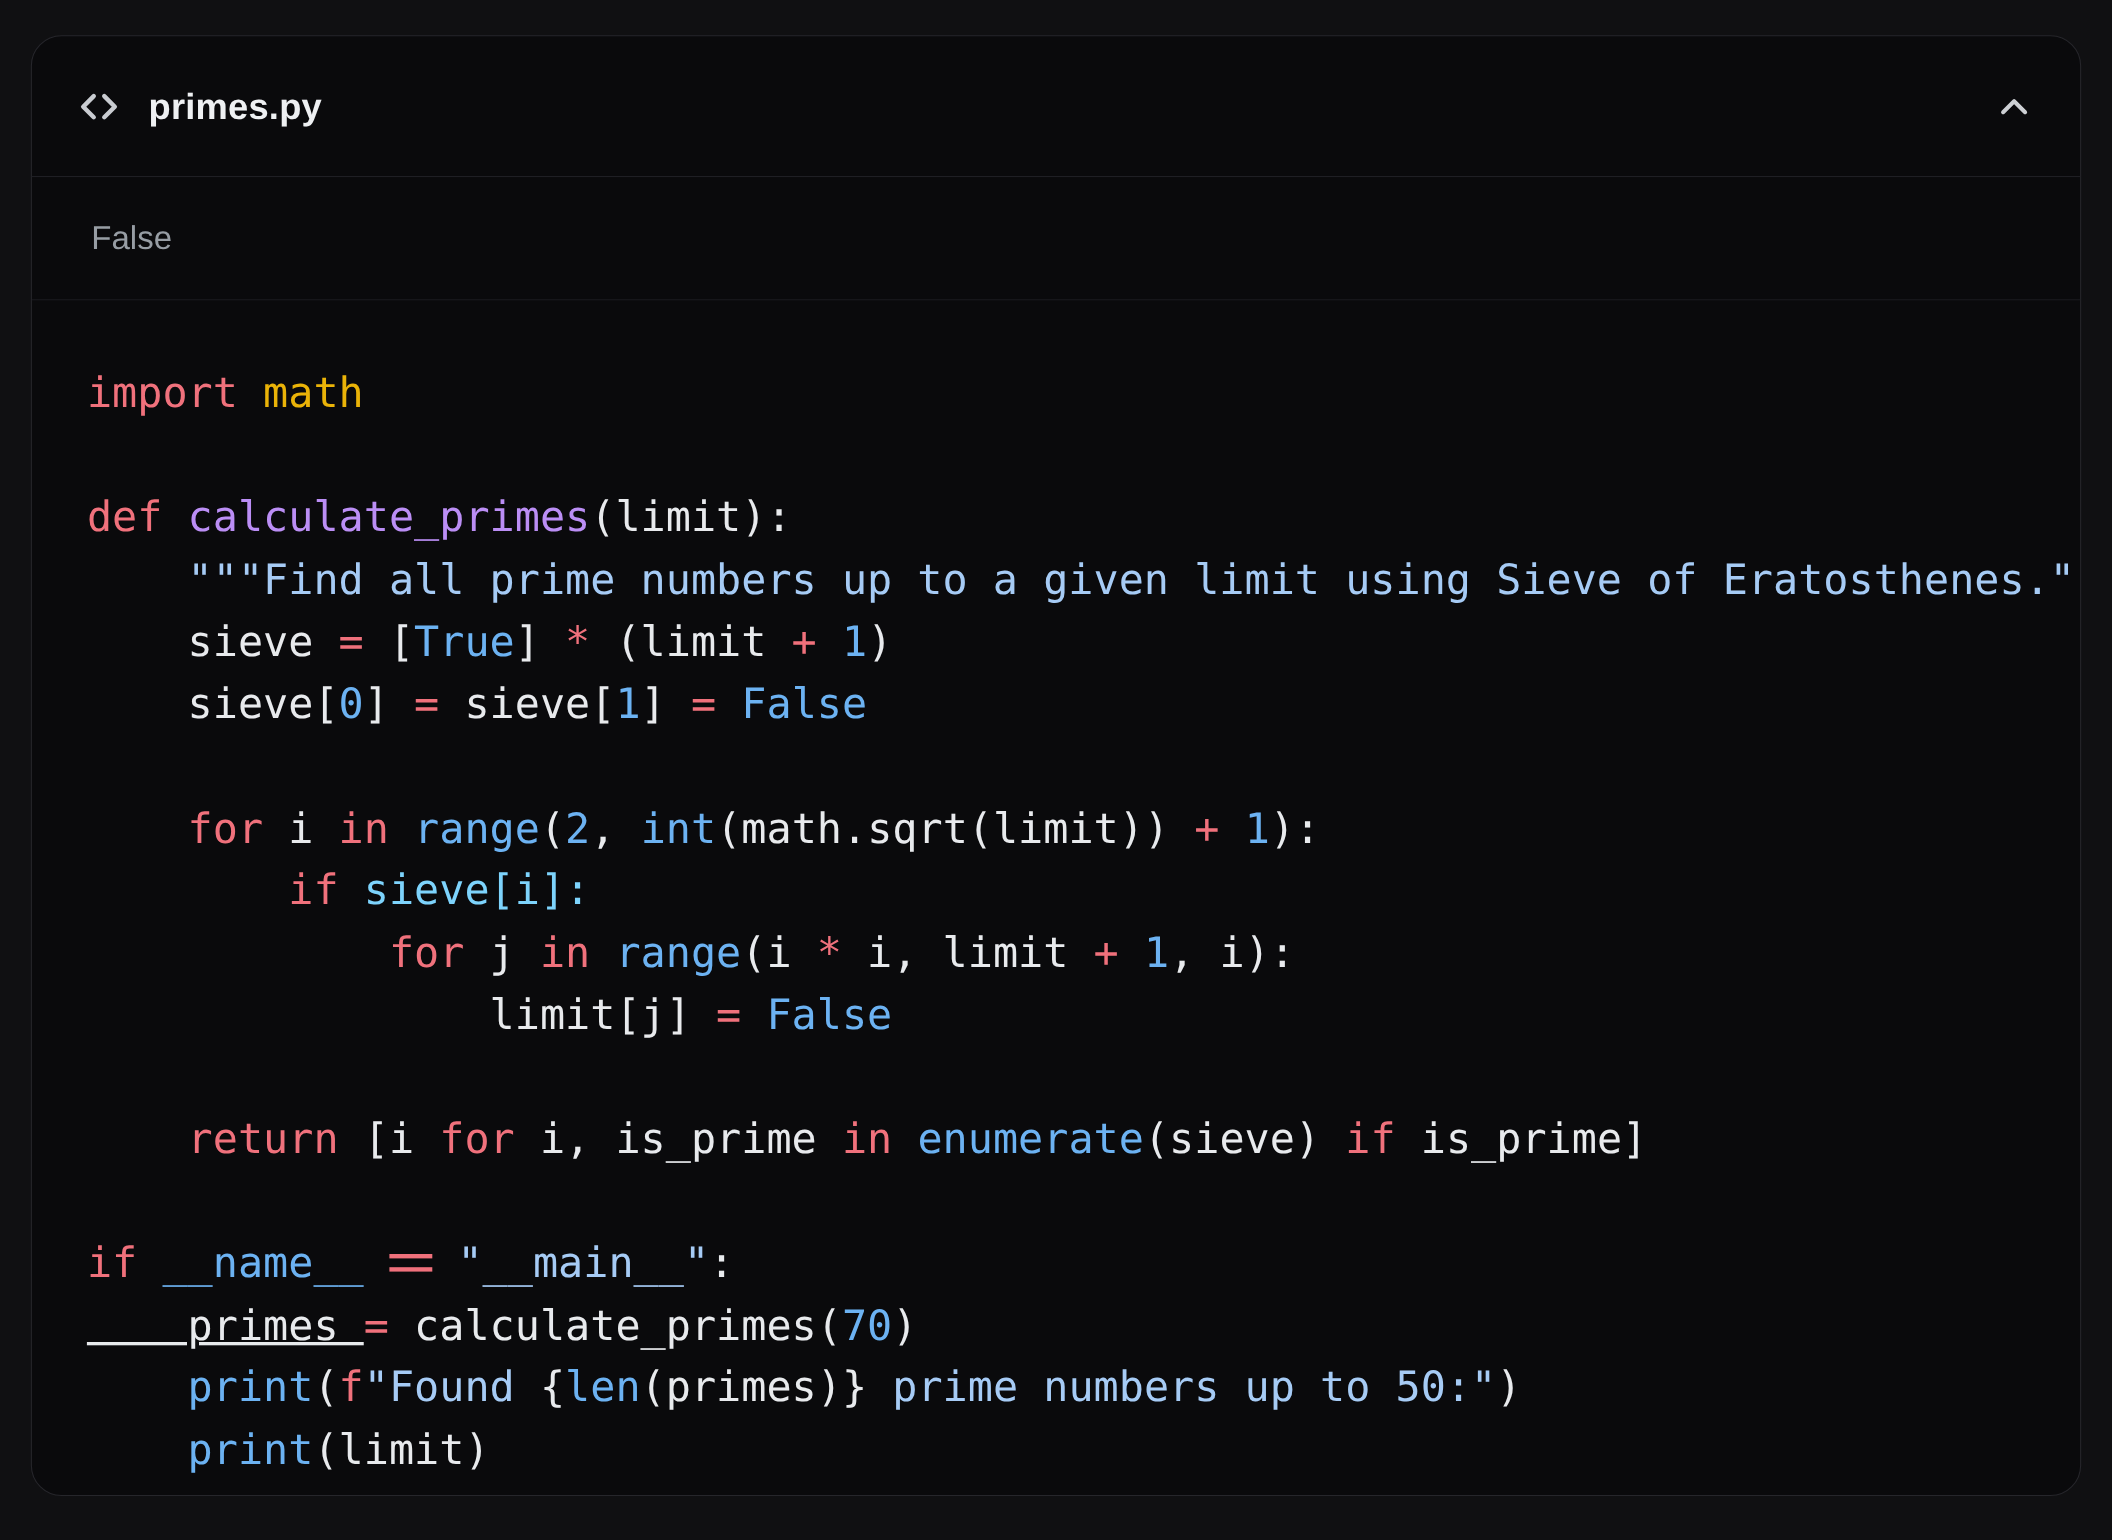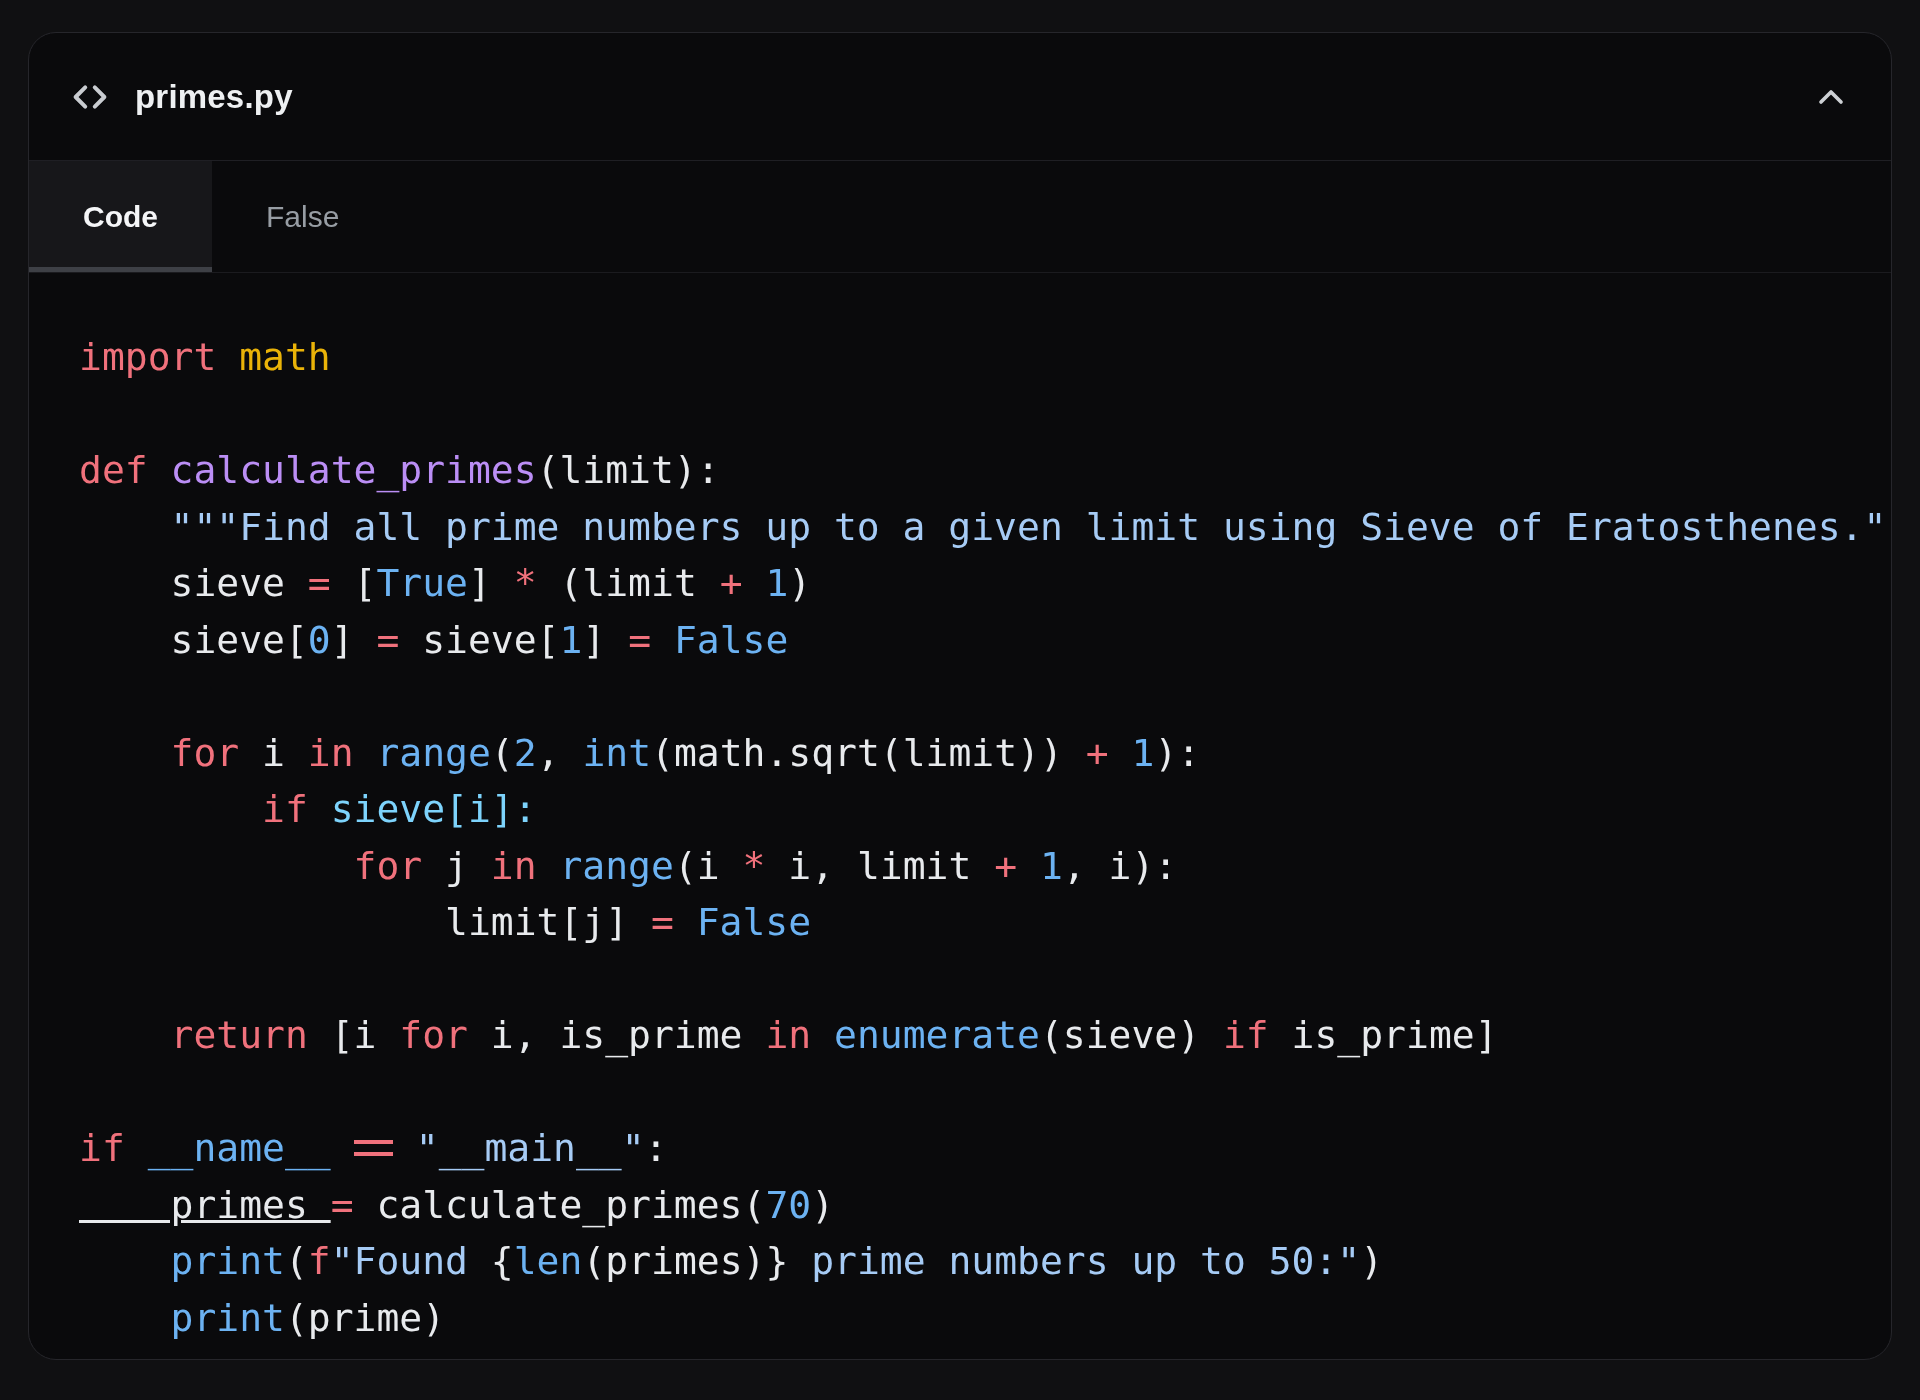--- a/index.html
+++ b/index.html
@@ -116,23 +116,20 @@
     <span class="filename">primes.py</span>
     <span class="header-spacer"></span>
     <button class="collapse-btn">
       <svg viewBox="0 0 24 24" fill="none" stroke="#cdd0d4" stroke-width="2.2" stroke-linecap="round" stroke-linejoin="round">
         <polyline points="6,15 12,9 18,15"></polyline>
       </svg>
     </button>
   </div>
 
   <div class="tabs">
-    <button class="tab active">
-      <span>Code</span>
-    </button>
     <button class="tab">
       <span>False</span>
     </button>
   </div>
 
   <div class="code" id="code">
       <div class="line"><span style="color: rgb(240, 113, 124);">import</span><span style="color: #eab308;"> math</span></div>
       <div class="line"></div>
       <div class="line"><span style="color: rgb(240, 113, 124);">def</span><span style="color: rgb(232, 234, 237);"> </span><span style="color: rgb(187, 142, 245);">calculate_primes</span><span style="color: rgb(232, 234, 237);">(limit):</span></div>
       <div class="line"><span style="color: rgb(232, 234, 237);">    </span><span style="color: rgb(166, 203, 245);">"""Find all prime numbers up to a given limit using Sieve of Eratosthenes."""</span></div>
@@ -142,16 +139,16 @@
       <div class="line"><span style="color: rgb(232, 234, 237);">    </span><span style="color: rgb(240, 113, 124);">for</span><span style="color: rgb(232, 234, 237);"> i </span><span style="color: rgb(240, 113, 124);">in</span><span style="color: rgb(232, 234, 237);"> </span><span style="color: rgb(108, 178, 242);">range</span><span style="color: rgb(232, 234, 237);">(</span><span style="color: rgb(108, 178, 242);">2</span><span style="color: rgb(232, 234, 237);">, </span><span style="color: rgb(108, 178, 242);">int</span><span style="color: rgb(232, 234, 237);">(math.sqrt(limit)) </span><span style="color: rgb(240, 113, 124);">+</span><span style="color: rgb(232, 234, 237);"> </span><span style="color: rgb(108, 178, 242);">1</span><span style="color: rgb(232, 234, 237);">):</span></div>
       <div class="line"><span style="color: rgb(232, 234, 237);">        </span><span style="color: rgb(240, 113, 124);">if</span><span style="color: #7dd3fc;"> sieve[i]:</span></div>
       <div class="line"><span style="color: rgb(232, 234, 237);">            </span><span style="color: rgb(240, 113, 124);">for</span><span style="color: rgb(232, 234, 237);"> j </span><span style="color: rgb(240, 113, 124);">in</span><span style="color: rgb(232, 234, 237);"> </span><span style="color: rgb(108, 178, 242);">range</span><span style="color: rgb(232, 234, 237);">(i </span><span style="color: rgb(240, 113, 124);">*</span><span style="color: rgb(232, 234, 237);"> i, limit </span><span style="color: rgb(240, 113, 124);">+</span><span style="color: rgb(232, 234, 237);"> </span><span style="color: rgb(108, 178, 242);">1</span><span style="color: rgb(232, 234, 237);">, i):</span></div>
       <div class="line"><span style="color: rgb(232, 234, 237);">                limit[j] </span><span style="color: rgb(240, 113, 124);">=</span><span style="color: rgb(232, 234, 237);"> </span><span style="color: rgb(108, 178, 242);">False</span></div>
       <div class="line"></div>
       <div class="line"><span style="color: rgb(232, 234, 237);">    </span><span style="color: rgb(240, 113, 124);">return</span><span style="color: rgb(232, 234, 237);"> [i </span><span style="color: rgb(240, 113, 124);">for</span><span style="color: rgb(232, 234, 237);"> i, is_prime </span><span style="color: rgb(240, 113, 124);">in</span><span style="color: rgb(232, 234, 237);"> </span><span style="color: rgb(108, 178, 242);">enumerate</span><span style="color: rgb(232, 234, 237);">(sieve) </span><span style="color: rgb(240, 113, 124);">if</span><span style="color: rgb(232, 234, 237);"> is_prime]</span></div>
       <div class="line"></div>
       <div class="line"><span style="color: rgb(240, 113, 124);">if</span><span style="color: rgb(232, 234, 237);"> </span><span style="color: rgb(108, 178, 242);">__name__</span><span style="color: rgb(232, 234, 237);"> </span><span style="color: rgb(240, 113, 124);"><span class="lig"></span></span><span style="color: rgb(232, 234, 237);"> </span><span style="color: rgb(166, 203, 245);">"__main__"</span><span style="color: rgb(232, 234, 237);">:</span></div>
       <div class="line"><span style="color: rgb(232, 234, 237); text-decoration: underline;">    primes </span><span style="color: rgb(240, 113, 124);">=</span><span style="color: rgb(232, 234, 237);"> calculate_primes(</span><span style="color: rgb(108, 178, 242);">70</span><span style="color: rgb(232, 234, 237);">)</span></div>
       <div class="line"><span style="color: rgb(232, 234, 237);">    </span><span style="color: rgb(108, 178, 242);">print</span><span style="color: rgb(232, 234, 237);">(</span><span style="color: rgb(240, 113, 124);">f</span><span style="color: rgb(166, 203, 245);">"Found </span><span style="color: rgb(232, 234, 237);">{</span><span style="color: rgb(108, 178, 242);">len</span><span style="color: rgb(232, 234, 237);">(primes)}</span><span style="color: rgb(166, 203, 245);"> prime numbers up to 50:"</span><span style="color: rgb(232, 234, 237);">)</span></div>
-      <div class="line"><span style="color: rgb(232, 234, 237);">    </span><span style="color: rgb(108, 178, 242);">print</span><span style="color: rgb(232, 234, 237);">(prime)</span></div>
+      <div class="line"><span style="color: rgb(232, 234, 237);">    </span><span style="color: rgb(108, 178, 242);">print</span><span style="color: rgb(232, 234, 237);">(limit)</span></div>
     </div>
 
 </div>
 
 </body></html>

